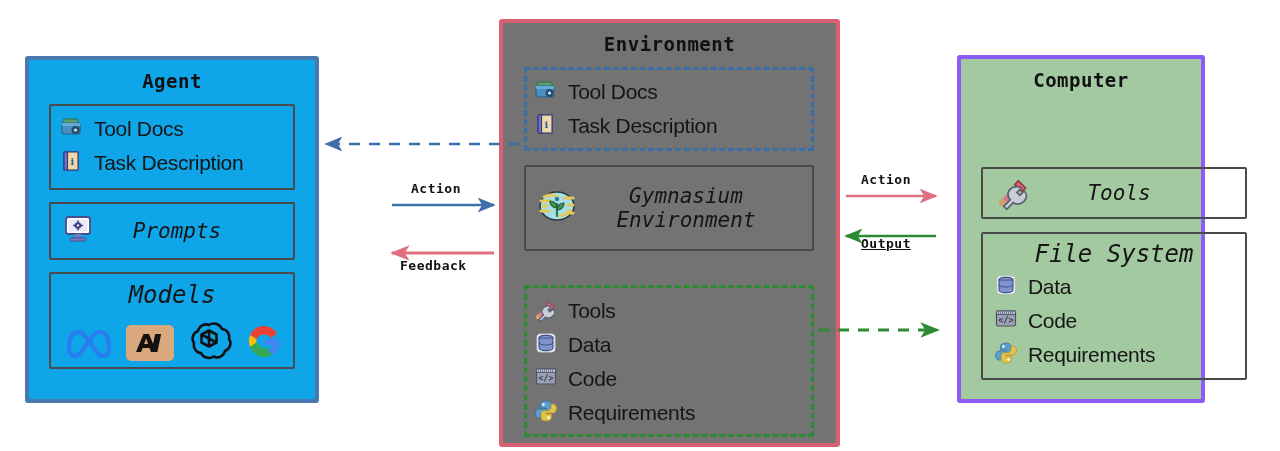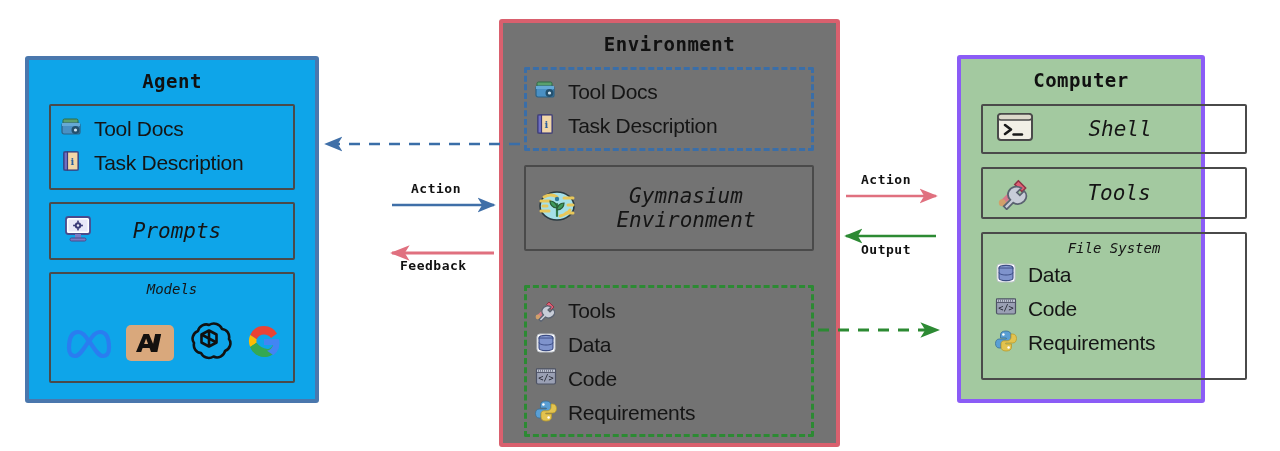--- a/index.html
+++ b/index.html
@@ -80,21 +80,21 @@
   }
   .center-label {
     font-size: 21px;
     font-style: italic;
     color: #151515;
     font-family: "DejaVu Sans Mono", "Liberation Mono", monospace;
     white-space: nowrap;
   }
   .box-heading {
     text-align: center;
-    font-size: 14px;
+    font-size: 24px;
     font-style: italic;
     color: #151515;
     font-family: "DejaVu Sans Mono", "Liberation Mono", monospace;
   }
 
   
   .icon { flex: 0 0 auto; display: block; }
 
   
   .arrow-layer {
@@ -175,21 +175,21 @@
           <rect x="16.2" y="8.6" width="1.6" height="2.2"></rect>
           <rect x="16.2" y="16.2" width="1.6" height="2.2"></rect>
           <rect x="12.1" y="12.7" width="2.2" height="1.6"></rect>
           <rect x="19.7" y="12.7" width="2.2" height="1.6"></rect>
         </g>
       </svg>
     </span>
     <span class="center-label" style="flex:1; text-align:center; margin-right:34px;">Prompts</span>
   </div>
 
-  <div class="inner-box" style="left:20px; top:212px; width:246px; height:111px;">
+  <div class="inner-box" style="left:20px; top:212px; width:246px; height:97px;">
     <div class="box-heading" style="margin-top:7px;">Models</div>
     <div class="models-strip" style="left:12px; right:12px; top:42px; height:54px; width:222px;">
 
       <span class="logo-tile">
         <svg width="52" height="40" viewBox="0 0 52 40">
           <path d="M6 27 C6 15 10 11 15 11 C21 11 25 19 26 21 C27 19 31 11 37 11 C42 11 46 15 46 27
                    C46 33 43 35 40 35 C35 35 31 27 26 20 C21 27 17 35 12 35 C9 35 6 33 6 27 Z" fill="none" stroke="#2a7df0" stroke-width="4.2" stroke-linejoin="round"></path>
         </svg>
       </span>
 
@@ -330,31 +330,20 @@
         </svg>
       </span>
       <span class="row-label">Requirements</span>
     </div>
   </div>
 </div>
 
 <div class="panel" id="computer-panel">
   <div class="panel-title" style="margin-top:10px;">Computer</div>
 
-  <div class="inner-box" style="left:20px; top:45px; width:266px; height:50px; display:flex; align-items:center;">
-    <span class="icon" style="margin-left:12px;">
-      <svg width="40" height="32" viewBox="0 0 40 32">
-        <rect x="3" y="3" width="34" height="26" rx="3" fill="#f2f0e6" stroke="#4a4a4a" stroke-width="2"></rect>
-        <rect x="3" y="3" width="34" height="6" rx="3" fill="#ddd9cb" stroke="#4a4a4a" stroke-width="1.6"></rect>
-        <path d="M10 14 L16 18.5 L10 23" fill="none" stroke="#1a1a1a" stroke-width="2.6" stroke-linecap="round" stroke-linejoin="round"></path>
-        <path d="M18.5 23.5 L27 23.5" stroke="#1a1a1a" stroke-width="2.4" stroke-linecap="round"></path>
-      </svg>
-    </span>
-    <span class="center-label" style="flex:1; text-align:center; margin-right:40px;">Shell</span>
-  </div>
 
   <div class="inner-box" style="left:20px; top:108px; width:266px; height:52px; display:flex; align-items:center;">
     <span class="icon" style="margin-left:12px;">
       <svg width="38" height="38" viewBox="0 0 26 26">
         <path d="M5 21 L17 9" stroke="#d77a8a" stroke-width="3.6" stroke-linecap="round"></path>
         <path d="M16 6 L21 11 L18.5 13.5 L13.5 8.5 Z" fill="#e05f74" stroke="#8c3545" stroke-width="1"></path>
         <circle cx="5" cy="21" r="2.4" fill="#d2a06a"></circle>
         <path d="M20 20 C22 18 22 15 20 13 L17 16 L15 14 L18 11 C15 9 11 10 9.5 13
                  C8.5 15 9 17.5 10.5 19 L6 23.5 L8 25.5 L12.5 21 C15 22.5 18 22 20 20 Z" fill="#c8cdd8" stroke="#5a6270" stroke-width="1.2"></path>
       </svg>
@@ -431,13 +420,13 @@
   <line x1="846" y1="196" x2="936" y2="196" stroke="#e0707f" stroke-width="2.6" marker-end="url(#ah-red)"></line>
 
   <line x1="936" y1="236" x2="846" y2="236" stroke="#2c8a33" stroke-width="2.6" marker-end="url(#ah-green)"></line>
 
   <line x1="818" y1="330" x2="938" y2="330" stroke="#2c8a33" stroke-width="2.8" stroke-dasharray="11,9" marker-end="url(#ah-green)"></line>
 </svg>
 
 <div class="arrow-label" style="left:411px; top:181px;">Action</div>
 <div class="arrow-label" style="left:400px; top:258px;">Feedback</div>
 <div class="arrow-label" style="left:861px; top:172px;">Action</div>
-<div class="arrow-label" style="left:861px; top:242px;">Output</div>
+<div class="arrow-label" style="left:861px; top:236px;text-decoration:underline;">Output</div>
 
 </body></html>

